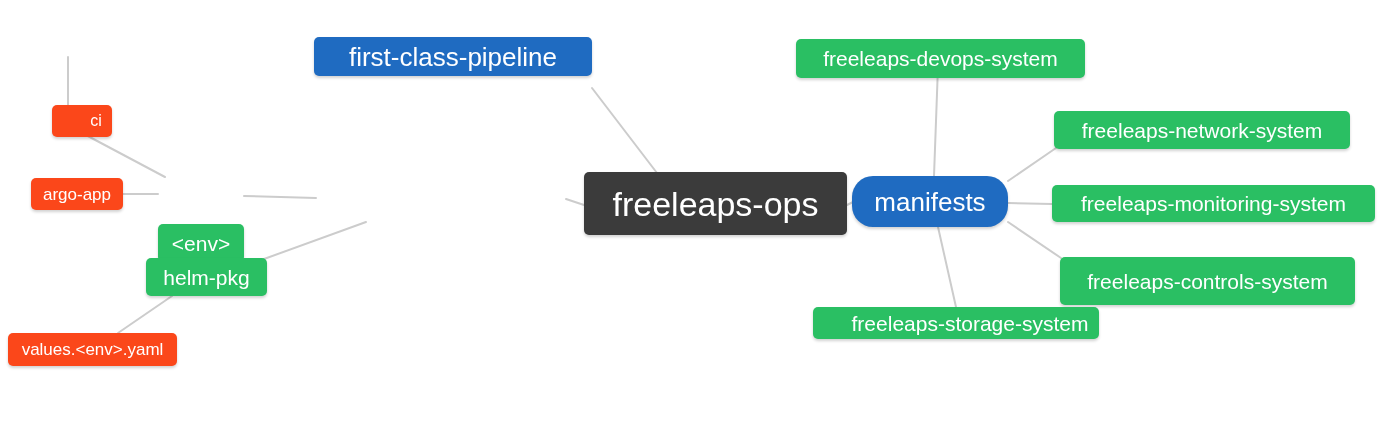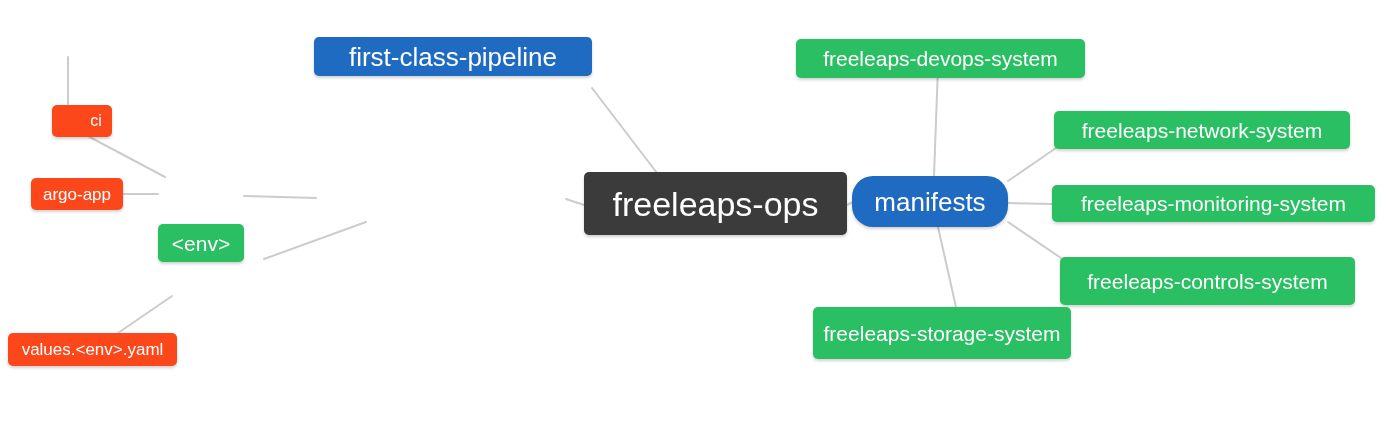--- a/index.html
+++ b/index.html
@@ -61,22 +61,23 @@
       <line x1="1008" y1="181" x2="1056" y2="148" stroke="#cccccc" stroke-width="2" stroke-linecap="round"></line>
       <line x1="1008" y1="203" x2="1052" y2="204" stroke="#cccccc" stroke-width="2" stroke-linecap="round"></line>
       <line x1="1008" y1="222" x2="1061" y2="258" stroke="#cccccc" stroke-width="2" stroke-linecap="round"></line>
       <line x1="938" y1="227" x2="956" y2="307" stroke="#cccccc" stroke-width="2" stroke-linecap="round"></line>
     </svg>
   <div id="nodes-layer">
       <div class="node" style="left: 584px; top: 172px; width: 263px; height: 63px; font-size: 34px; background: rgb(59, 59, 59); color: rgb(255, 255, 255);">freeleaps-ops</div>
       <div class="node" style="left: 314px; top: 37px; width: 278px; height: 39px; font-size: 26px; background: rgb(31, 107, 193); color: rgb(255, 255, 255);">first-class-pipeline</div>
       <div class="node" style="left: 852px; top: 176px; width: 156px; height: 51px; font-size: 26px; background: rgb(31, 107, 193); color: rgb(255, 255, 255); border-radius: 21px;">manifests</div>
       <div class="node" style="left: 158px; top: 176px; width: 86px; height: 38px; font-size: 21px; background: rgb(42, 191, 99); color: rgb(255, 255, 255); margin-top: 48px;">&lt;env&gt;</div>
+      <div class="node" style="left: 146px; top: 258px; width: 121px; height: 38px; font-size: 21px; background: rgb(42, 191, 99); color: rgb(255, 255, 255);">helm-pkg</div>
       <div class="node" style="left: 52px; top: 105px; width: 32px; height: 32px; font-size: 16px; background: rgb(251, 71, 26); color: rgb(255, 255, 255); padding-left: 28px;">ci</div>
       <div class="node" style="left: 31px; top: 178px; width: 92px; height: 32px; font-size: 17px; background: rgb(251, 71, 26); color: rgb(255, 255, 255);">argo-app</div>
       <div class="node" style="left: 8px; top: 333px; width: 169px; height: 33px; font-size: 17px; background: rgb(251, 71, 26); color: rgb(255, 255, 255);">values.&lt;env&gt;.yaml</div>
       <div class="node" style="left: 796px; top: 27px; width: 289px; height: 39px; font-size: 21px; background: rgb(42, 191, 99); color: rgb(255, 255, 255); margin-top: 12px;">freeleaps-devops-system</div>
       <div class="node" style="left: 1054px; top: 111px; width: 296px; height: 38px; font-size: 21px; background: rgb(42, 191, 99); color: rgb(255, 255, 255);">freeleaps-network-system</div>
       <div class="node" style="left: 1052px; top: 185px; width: 323px; height: 37px; font-size: 21px; background: rgb(42, 191, 99); color: rgb(255, 255, 255);">freeleaps-monitoring-system</div>
       <div class="node" style="left: 1060px; top: 257px; width: 295px; height: 48px; font-size: 21px; background: rgb(42, 191, 99); color: rgb(255, 255, 255); text-align: right;">freeleaps-controls-system</div>
-      <div class="node" style="left: 813px; top: 307px; width: 258px; height: 52px; font-size: 21px; background: rgb(42, 191, 99); color: rgb(255, 255, 255);">freeleaps-storage-system</div>
+      <div class="node" style="left: 813px; top: 307px; width: 258px; height: 32px; font-size: 21px; background: rgb(42, 191, 99); color: rgb(255, 255, 255); padding-left: 28px;">freeleaps-storage-system</div>
     </div>
 </div>
 
 </body></html>

